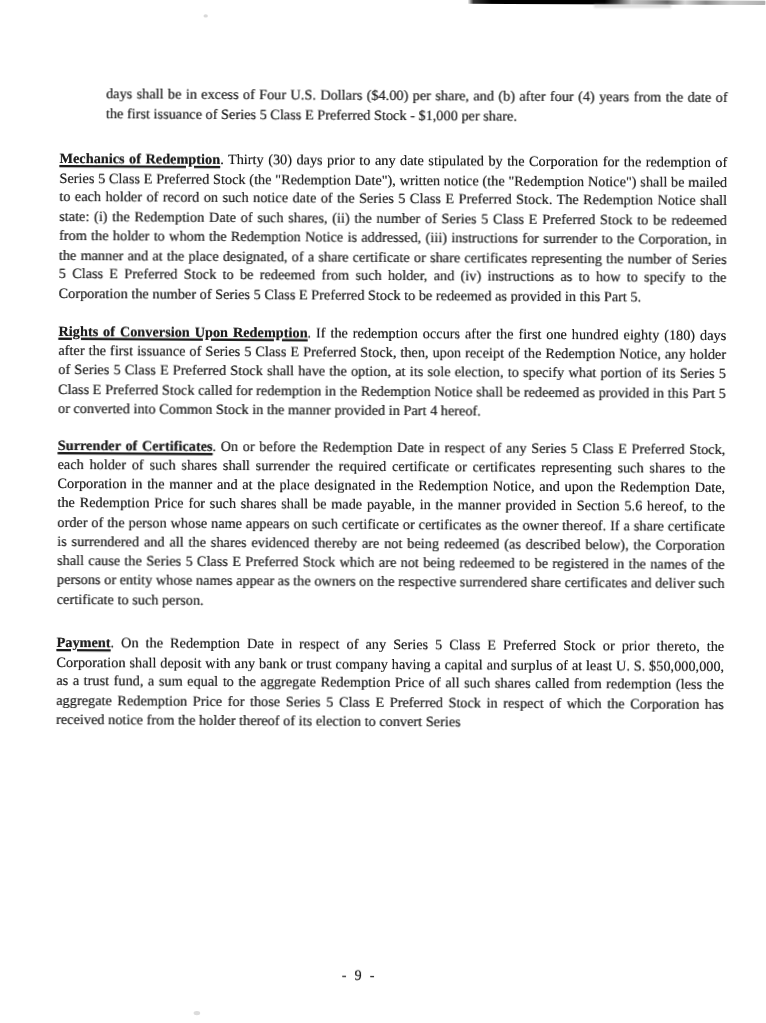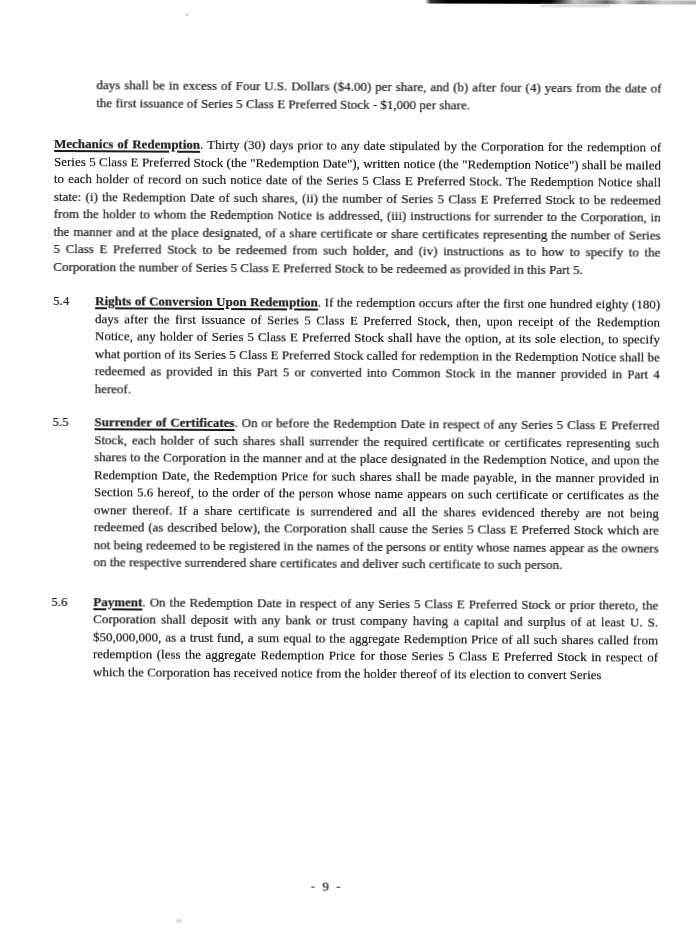--- a/index.html
+++ b/index.html
@@ -128,28 +128,25 @@
 
 <div class="page">
 
   <p class="cont">days shall be in excess of Four U.S. Dollars ($4.00) per share, and (b) after four (4) years from the date of the first issuance of Series 5 Class E Preferred Stock - $1,000 per share.</p>
 
   <div class="section s53">
     <p class="body"><span class="heading">Mechanics of Redemption</span><span>.  Thirty (30) days prior to any date stipulated by the Corporation for the redemption of Series 5 Class E Preferred Stock (the "Redemption Date"), written notice (the "Redemption Notice") shall be mailed to each holder of record on such notice date of the Series 5 Class E Preferred Stock.  The Redemption Notice shall state: (i) the Redemption Date of such shares, (ii) the number of Series 5 Class E Preferred Stock to be redeemed from the holder to whom the Redemption Notice is addressed, (iii) instructions for surrender to the Corporation, in the manner and at the place designated, of a share certificate or share certificates representing the number of Series 5 Class E Preferred Stock to be redeemed from such holder, and (iv) instructions as to how to specify to the Corporation the number of Series 5 Class E Preferred Stock to be redeemed as provided in this Part 5.</span></p>
   </div>
 
   <div class="section s54">
-    <div class="num">5.4</div>
     <p class="body"><span class="heading">Rights of Conversion Upon Redemption</span><span>.  If the redemption occurs after the first one hundred eighty (180) days after the first issuance of Series 5 Class E Preferred Stock, then, upon receipt of the Redemption Notice, any holder of Series 5 Class E Preferred Stock shall have the option, at its sole election, to specify what portion of its Series 5 Class E Preferred Stock called for redemption in the Redemption Notice shall be redeemed as provided in this Part 5 or converted into Common Stock in the manner provided in Part 4 hereof.</span></p>
   </div>
 
   <div class="section s55">
-    <div class="num">5.5</div>
     <p class="body"><span class="heading">Surrender of Certificates</span><span>.  On or before the Redemption Date in respect of any Series 5 Class E Preferred Stock, each holder of such shares shall surrender the required certificate or certificates representing such shares to the Corporation in the manner and at the place designated in the Redemption Notice, and upon the Redemption Date, the Redemption Price for such shares shall be made payable, in the manner provided in Section 5.6 hereof, to the order of the person whose name appears on such certificate or certificates as the owner thereof.  If a share certificate is surrendered and all the shares evidenced thereby are not being redeemed (as described below), the Corporation shall cause the Series 5 Class E Preferred Stock which are not being redeemed to be registered in the names of the persons or entity whose names appear as the owners on the respective surrendered share certificates and deliver such certificate to such person.</span></p>
   </div>
 
   <div class="section s56">
-    <div class="num">5.6</div>
     <p class="body"><span class="heading">Payment</span><span>.  On the Redemption Date in respect of any Series 5 Class E Preferred Stock or prior thereto, the Corporation shall deposit with any bank or trust company having a capital and surplus of at least U. S. $50,000,000, as a trust fund, a sum equal to the aggregate Redemption Price of all such shares called from redemption (less the aggregate Redemption Price for those Series 5 Class E Preferred Stock in respect of which the Corporation has received notice from the holder thereof of its election to convert Series</span></p>
   </div>
 
   <div class="pageno">- 9 -</div>
 </div>
 
 </body></html>

